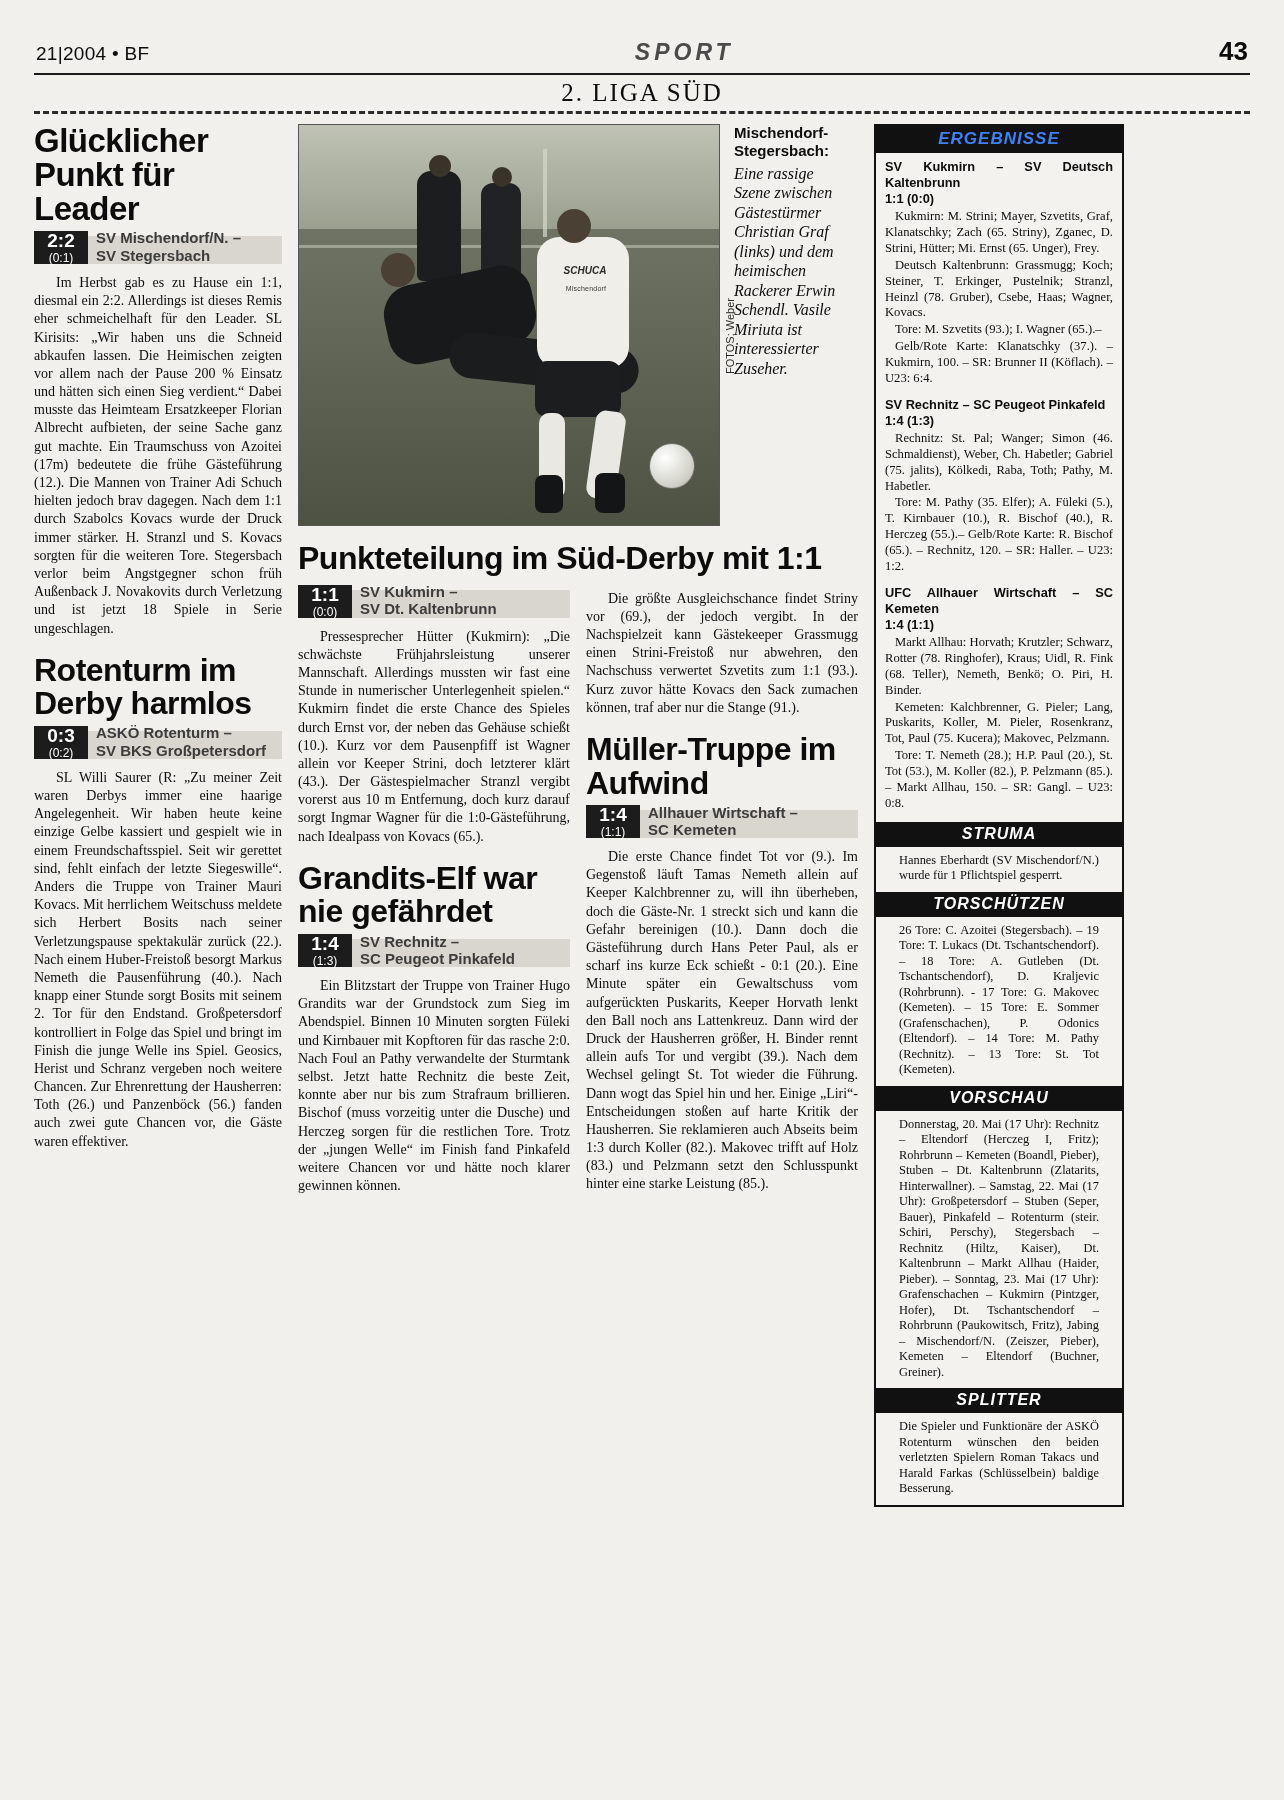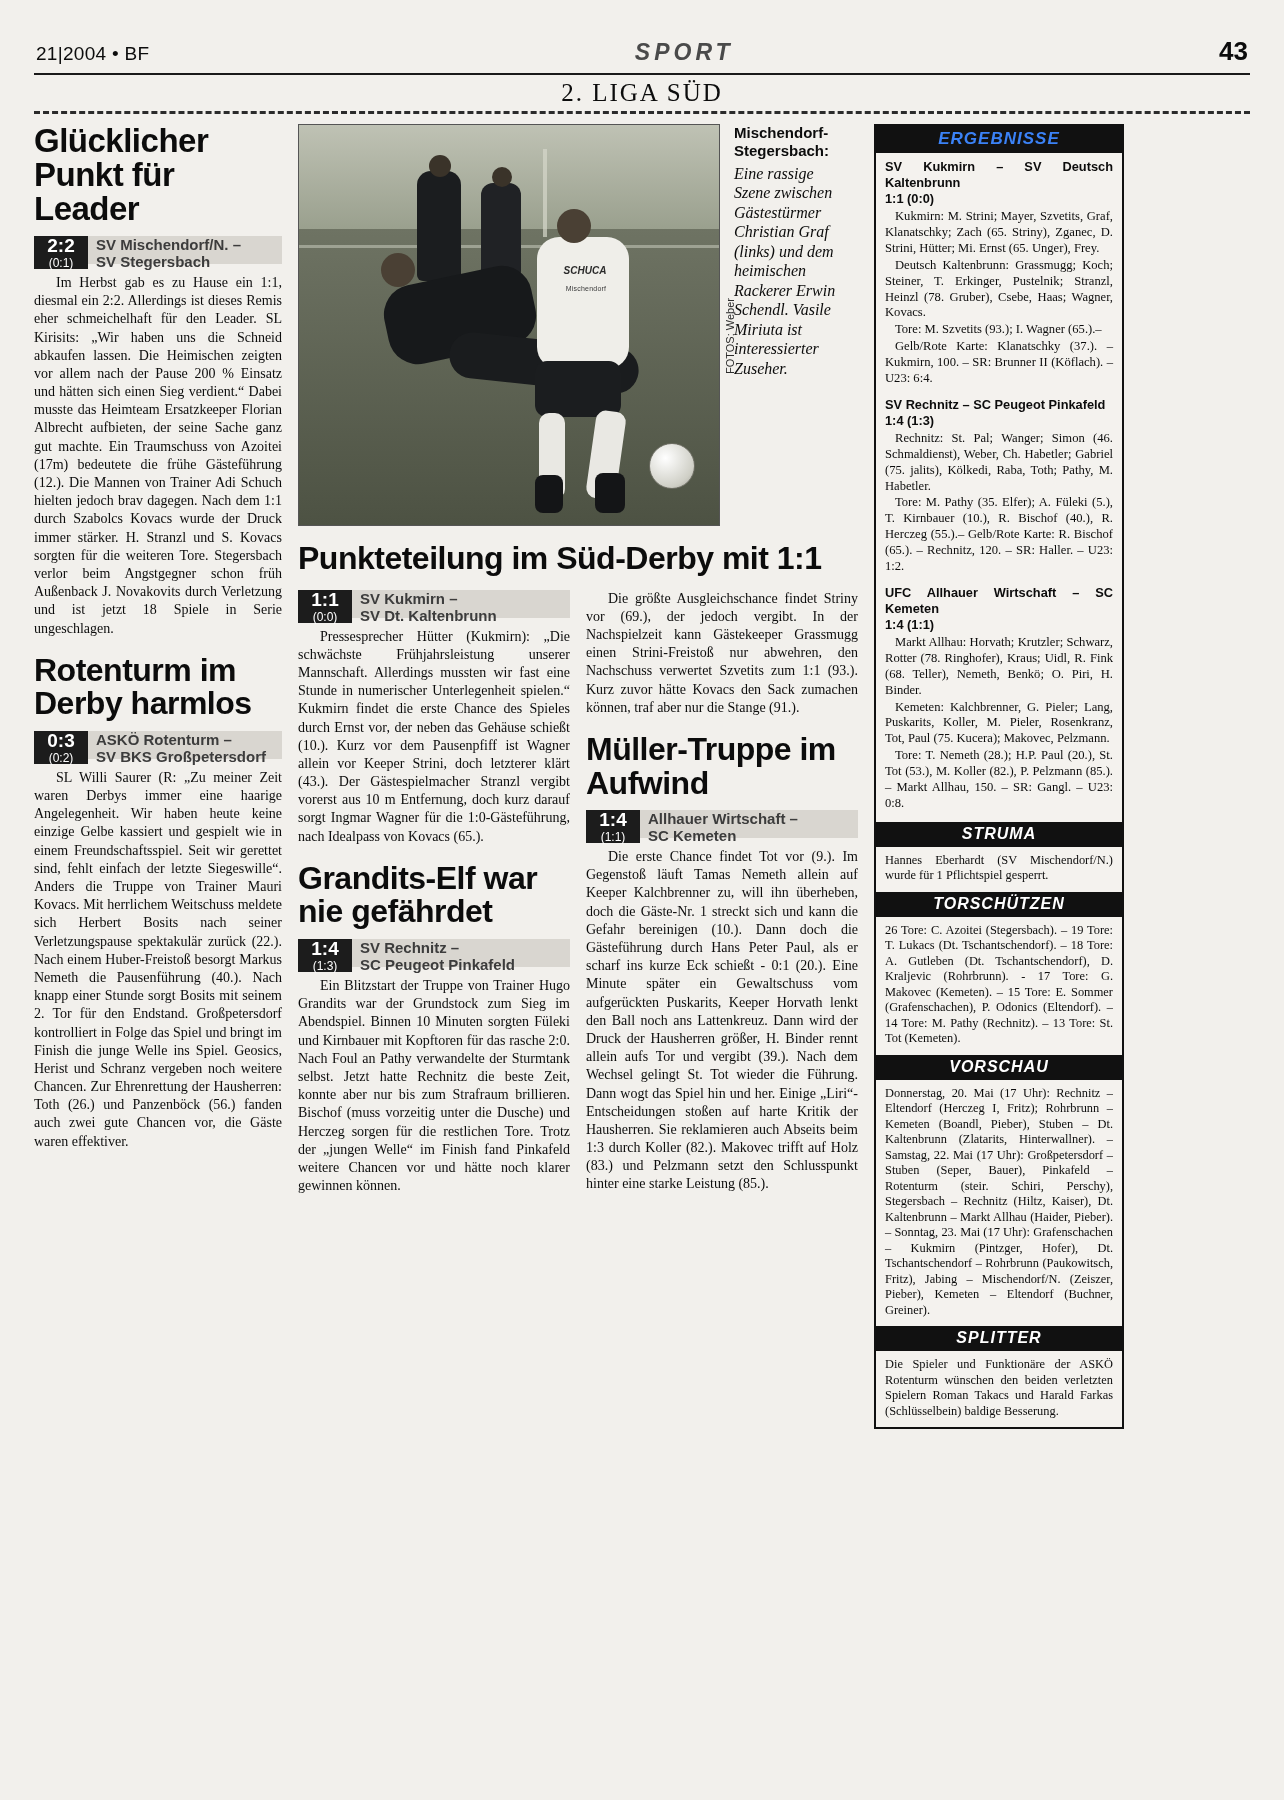--- a/index.html
+++ b/index.html
@@ -46,21 +46,21 @@
     font-family:"Liberation Sans", sans-serif;
     font-weight:bold;font-size:33px;line-height:1.03;
     margin:0 0 10px 0;letter-spacing:-0.5px;
   }
   h2.subhead{
     font-family:"Liberation Sans", sans-serif;
     font-weight:bold;font-size:32px;line-height:1.05;
     margin:16px 0 10px 0;letter-spacing:-0.5px;
   }
   .scorebar{
-    display:flex;align-items:flex-start;
+    display:flex;align-items:flex-end;
     background:#d9d6d0;
     margin:0 0 10px 0;
     height:28px;
   }
   .scorebox{
     background:#1c1c1c;color:#fff;
     font-family:"Liberation Sans", sans-serif;
     width:54px;flex:none;
     display:flex;flex-direction:column;justify-content:center;align-items:center;
     line-height:1;
@@ -160,21 +160,21 @@
   .res-head{font-family:"Liberation Sans", sans-serif;font-weight:bold;font-size:12.8px;display:block;}
   .res-score{font-family:"Liberation Sans", sans-serif;font-weight:bold;font-size:12.8px;display:block;margin-bottom:2px;}
   .res-line{display:block;margin-bottom:1px;text-indent:10px;}
   .band{
     background:#111;color:#fff;
     font-family:"Liberation Sans", sans-serif;
     font-style:italic;font-weight:bold;font-size:16px;
     text-align:center;letter-spacing:1px;
     padding:3px 0 4px 0;margin:8px 0 6px 0;
   }
-  .small-note{font-size:12.4px;line-height:1.25;padding:0 9px;text-align:justify;}
+  .small-note{font-size:12.4px;line-height:1.25;padding:0 23px;text-align:justify;}
 </style>
 </head>
 <body>
 
 <div class="page">
 
   <div class="masthead">
     <div class="mh-left">21|2004  •  BF</div>
     <div class="mh-center">SPORT</div>
     <div class="mh-right">43</div>

